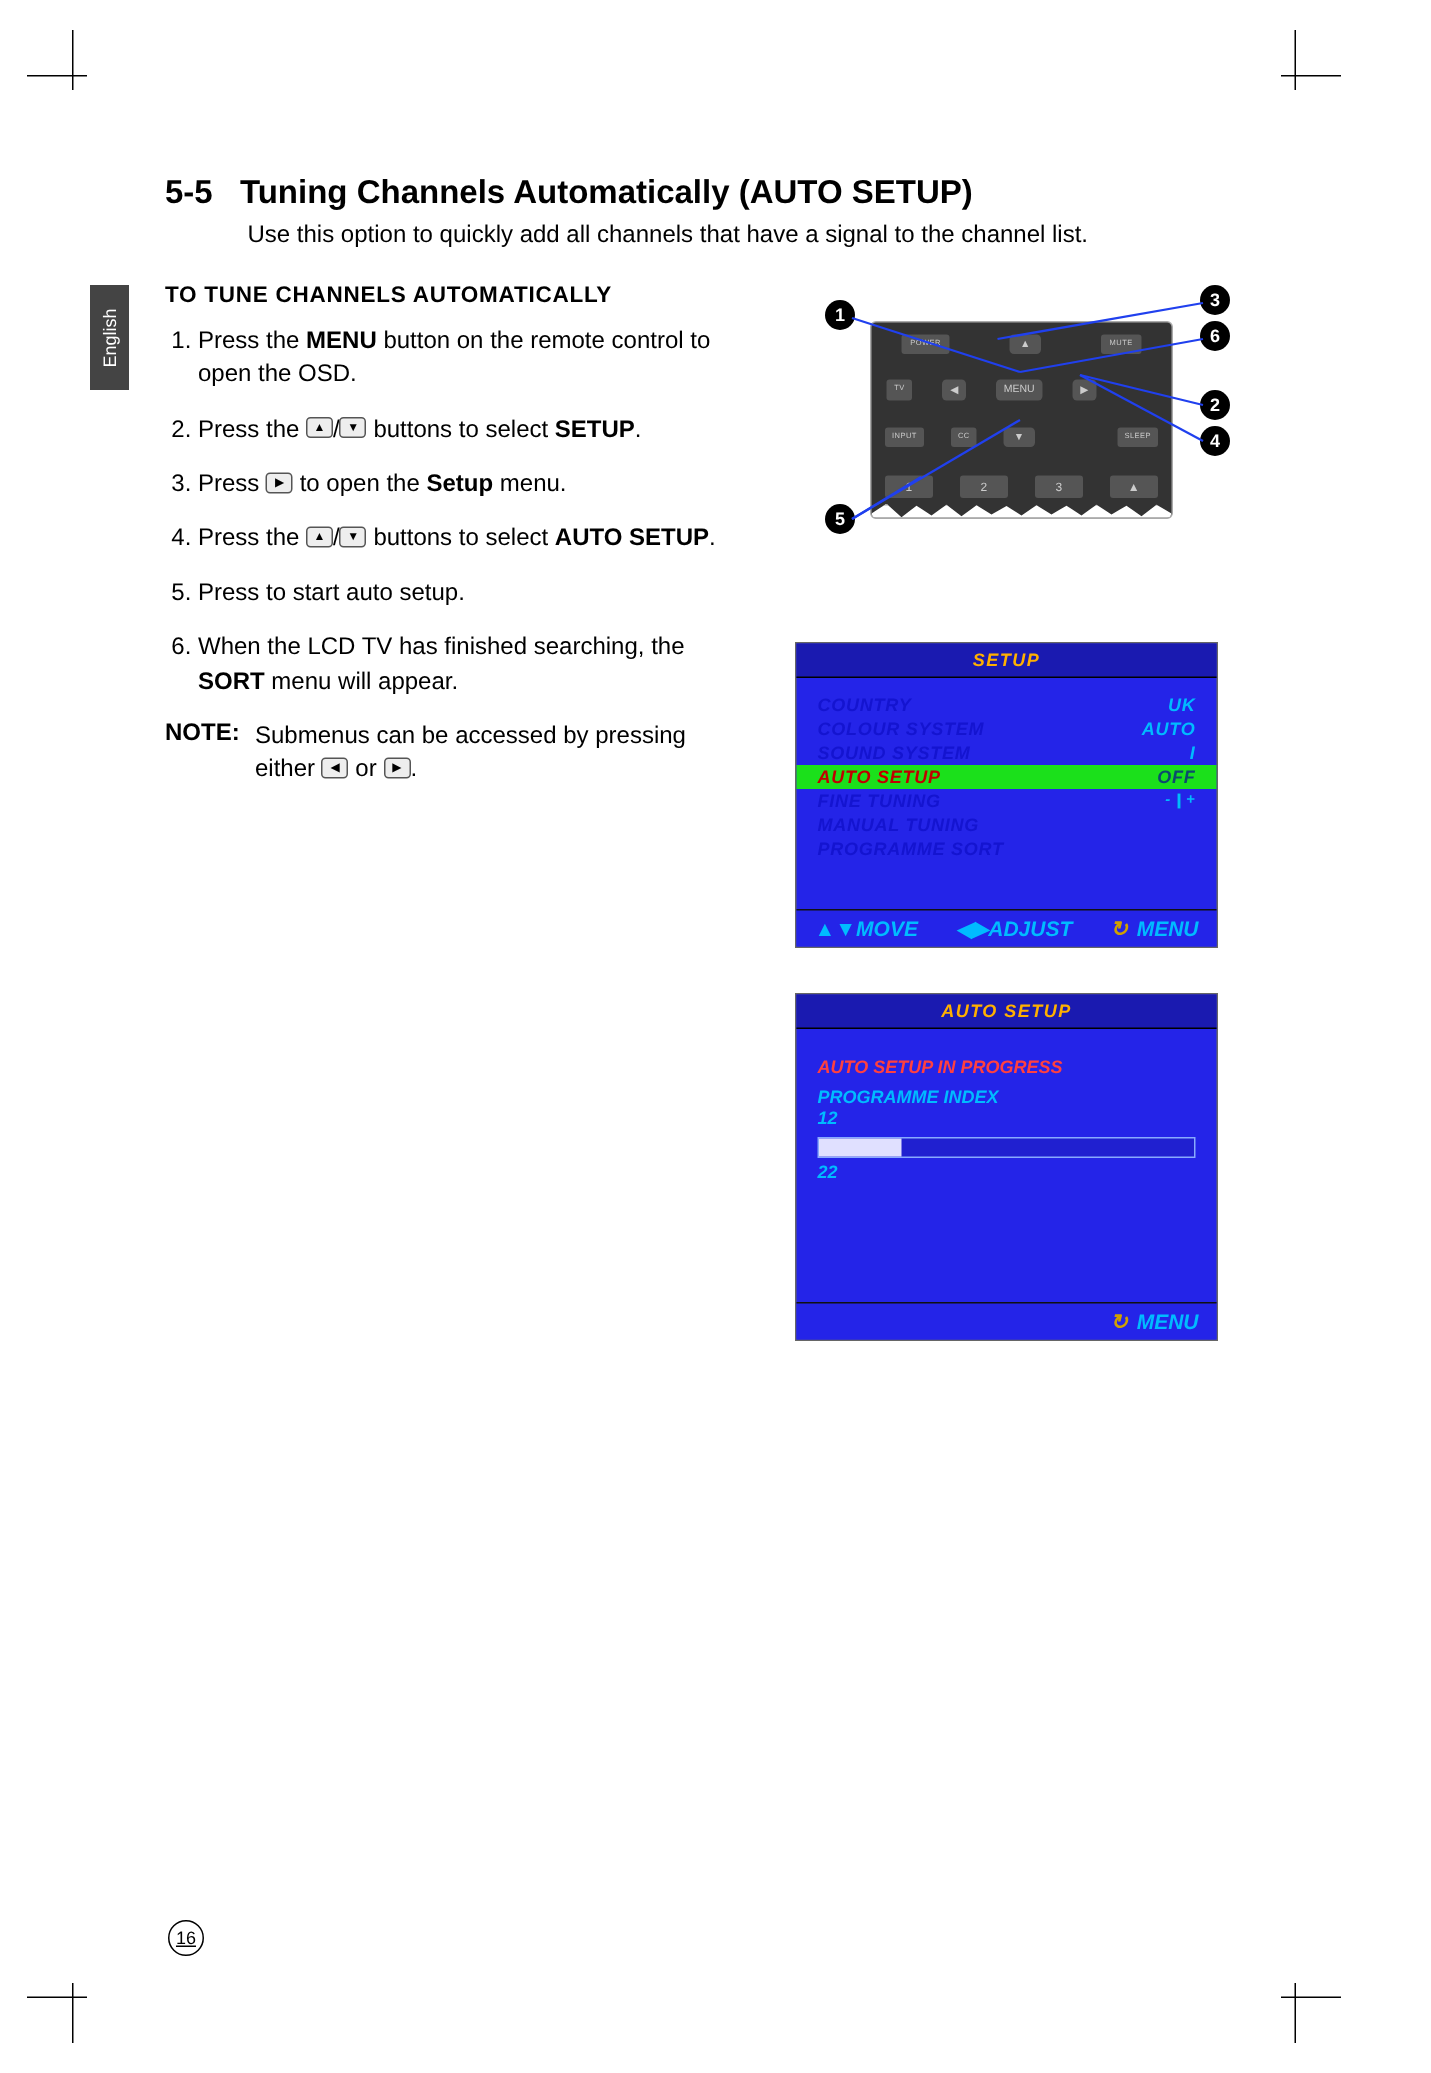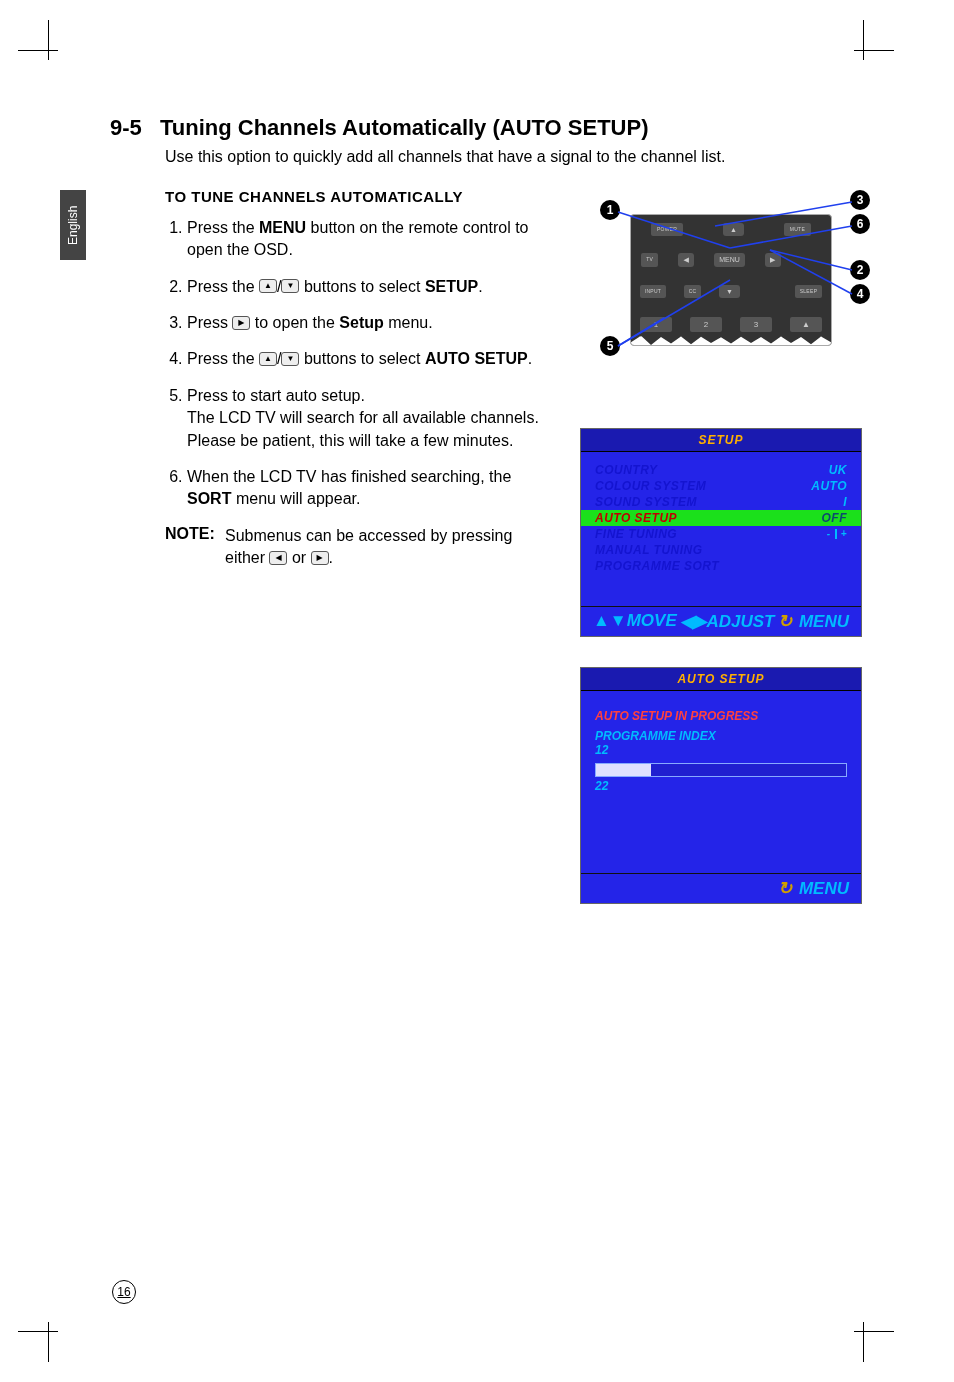--- a/index.html
+++ b/index.html
@@ -64,21 +64,21 @@
     font-size: 16px;
     margin-top: 6px;
     line-height: 1.3;
   }
 
   .two-col {
     display: flex;
     margin-top: 20px;
     gap: 40px;
   }
-  .left-col { margin-left: 55px; width: 380px; font-size: 16px; }
+  .left-col { width: 380px; font-size: 16px; }
   .right-col { width: 300px; }
 
   .sub-heading { font-weight: bold; font-size: 15px; letter-spacing: 0.5px; margin-bottom: 12px; }
 
   ol.steps { padding-left: 22px; margin: 0; }
   ol.steps li { margin-bottom: 14px; line-height: 1.4; }
   .bold { font-weight: bold; }
 
   .note-row { display: flex; margin-top: 4px; }
   .note-label { font-weight: bold; width: 60px; flex-shrink:0; }
@@ -162,21 +162,21 @@
   .osd-row.hl .lbl { color:#c00000; }
   .osd-row.hl .val { color:#0c4a6e; }
   .osd-bar { display:flex; align-items:center; gap:4px; font-size:10px; color:#00bbff; }
   .osd-bar .track { flex:1; height:8px; border:1px solid #00bbff; background:#1a1ab0; position:relative; }
   .osd-bar .seg { position:absolute; top:0; bottom:0; width:33%; left:33%; background:#3050ff; }
   .osd-footer {
     display:flex; justify-content:space-between;
     padding:4px 12px;
     font-style: italic; font-weight:bold;
     color:#00bbff;
-    font-size:17px;
+    font-size:14px;
     border-top:1px solid #111;
     background:#2424e8;
   }
   .osd-footer span { color:#00bbff; }
   .osd-footer .menu-icon { color:#d0a000; margin-right:2px; }
 
   .osd2 .osd-body { min-height:148px; }
   .osd2 .status { color:#ff4040; font-weight:bold; font-style:italic; margin:8px 0 6px 0; }
   .osd2 .prog-row { display:flex; justify-content:space-between; color:#00bbff; font-weight:bold; font-style:italic;flex-direction:column; }
   .osd2 .progress { margin-top:6px; height:12px; border:1px solid #88aaff; background:#2020d0; position:relative; }
@@ -200,21 +200,21 @@
 
 <div class="crop-mark tl"></div>
 <div class="crop-mark tr"></div>
 <div class="crop-mark bl"></div>
 <div class="crop-mark br"></div>
 
 <div class="lang-tab">English</div>
 
 <div class="content">
   <div class="section-title">
-    <span class="section-num">9-5</span><span>Tuning Channels Automatically (AUTO SETUP)</span>
+    <span class="section-num">5-5</span><span>Tuning Channels Automatically (AUTO SETUP)</span>
   </div>
   <div class="section-intro">Use this option to quickly add all channels that have a signal to the channel list.</div>
 
   <div class="two-col">
     <div class="left-col">
       <div class="sub-heading">TO TUNE CHANNELS AUTOMATICALLY</div>
       <ol class="steps">
         <li>
           <span>Press the </span><span class="bold">MENU</span><span> button on the remote control to open the OSD.</span>
         </li>
@@ -222,21 +222,20 @@
           <span>Press the  </span><span class="icon-btn">▲</span>/<span class="icon-btn">▼</span><span>  buttons to select </span><span class="bold">SETUP</span><span>.</span>
         </li>
         <li>
           <span>Press </span><span class="icon-btn">▶</span><span> to open the </span><span class="bold">Setup</span><span> menu.</span>
         </li>
         <li>
           <span>Press the  </span><span class="icon-btn">▲</span>/<span class="icon-btn">▼</span><span>  buttons to select </span><span class="bold">AUTO SETUP</span><span>.</span>
         </li>
         <li>
           <span>Press to start auto setup.</span><br>
-          <span>The LCD TV will search for all available channels. Please be patient, this will take a few minutes.</span>
         </li>
         <li>
           <span>When the LCD TV has finished searching, the </span><span class="bold">SORT</span><span> menu will appear.</span>
         </li>
       </ol>
       <div class="note-row">
         <div class="note-label">NOTE:</div>
         <div class="note-text">
           <span>Submenus can be accessed by pressing either </span><span class="icon-btn">◀</span><span> or </span><span class="icon-btn">▶</span><span>.</span>
         </div>

